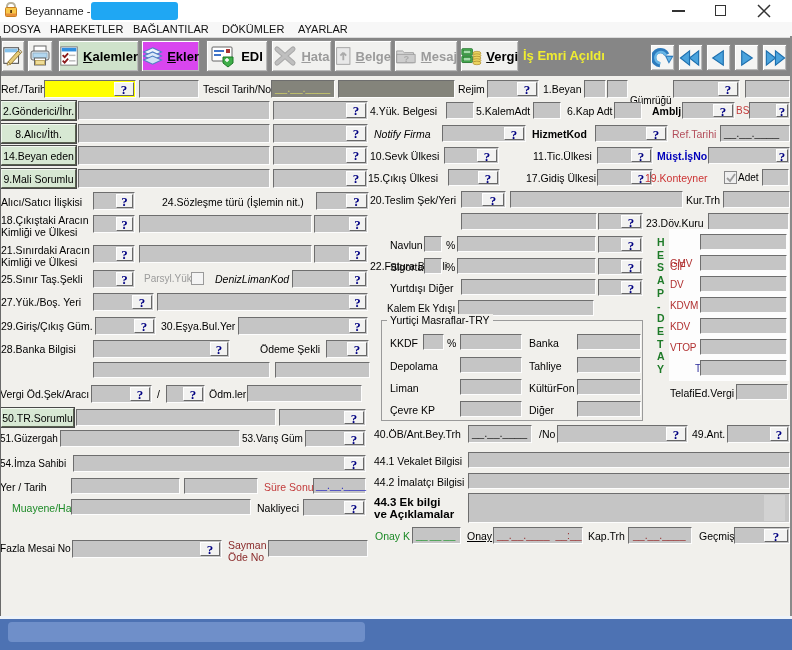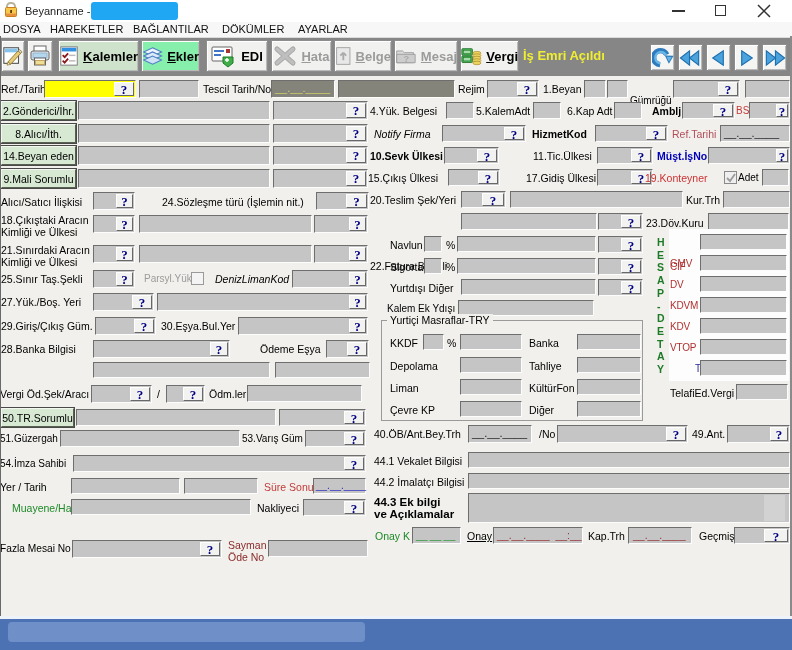--- a/index.html
+++ b/index.html
@@ -55,21 +55,21 @@
     <svg width="22" height="22" viewBox="0 0 22 22">
       <rect x="2" y="1" width="18" height="20" fill="#fff" stroke="#777"></rect>
       <rect x="3" y="2" width="16" height="4" fill="#2f8fe0"></rect>
       <path d="M4 10 l2.2 2.2 L10 8" stroke="#8b1a1a" stroke-width="2" fill="none"></path>
       <path d="M4 16 l2.2 2.2 L10 14" stroke="#8b1a1a" stroke-width="2" fill="none"></path>
       <rect x="11" y="9.5" width="7" height="1.6" fill="#bbb"></rect>
       <rect x="11" y="15.5" width="7" height="1.6" fill="#bbb"></rect>
     </svg>
     <span style="font-size:13px;font-weight:bold;"><u>K</u>alemler</span>
   </div>
-<div class="tb-btn" style="left:141px;top:40px;width:59px;height:32px;background:#86efac;">
+<div class="tb-btn" style="left:141px;top:40px;width:59px;height:32px;background:#d946ef;">
     <svg width="26" height="24" viewBox="0 0 26 24">
       <g stroke="#4f7fc4" stroke-width="1.3" fill="#eef5fc">
         <path d="M13 2 L24 7 L13 12 L2 7 Z"></path>
         <path d="M2 12 L13 7 L24 12 L13 17 Z" fill="#dce9f8"></path>
         <path d="M2 17 L13 12 L24 17 L13 22 Z" fill="#cfe2f6"></path>
       </g>
     </svg>
     <span style="font-size:13px;font-weight:bold;"><u>E</u>kler</span>
   </div>
 <div class="tb-btn" style="left:206px;top:40px;width:62px;height:32px;background:#f1f1ef;">
@@ -208,21 +208,21 @@
 <div class="lb " style="left:374px;top:128px;font-style:italic;">Notify Firma</div>
 <div class="sk" style="left:442px;top:125px;width:84px;height:17px;background:#c5c5c5;">
     <div class="qb" style="right:1px;top:1px;bottom:1px;width:20px;">?</div>
   </div>
 <div class="lb " style="left:532px;top:128px;font-weight:bold;">HizmetKod</div>
 <div class="sk" style="left:595px;top:125px;width:73px;height:17px;background:#c5c5c5;">
     <div class="qb" style="right:1px;top:1px;bottom:1px;width:20px;">?</div>
   </div>
 <div class="lb " style="left:672px;top:128px;color:#b34d5a;">Ref.Tarihi</div>
 <div class="sk mk" style="left:720px;top:125px;width:70px;height:17px;background:#c5c5c5;color:#222;font-size:11px;padding-left:3px;">__.__.____</div>
-<div class="lb " style="left:370px;top:150px;font-weight:bold;">10.Sevk Ülkesi</div>
+<div class="lb " style="left:370px;top:150px;">10.Sevk Ülkesi</div>
 <div class="sk" style="left:444px;top:147px;width:55px;height:17px;background:#c5c5c5;">
     <div class="qb" style="right:1px;top:1px;bottom:1px;width:20px;">?</div>
   </div>
 <div class="lb " style="left:533px;top:150px;">11.Tic.Ülkesi</div>
 <div class="sk" style="left:597px;top:147px;width:56px;height:17px;background:#c5c5c5;">
     <div class="qb" style="right:1px;top:1px;bottom:1px;width:20px;">?</div>
   </div>
 <div class="lb " style="left:657px;top:150px;color:#0000bb;font-weight:bold;">Müşt.İşNo</div>
 <div class="sk" style="left:708px;top:147px;width:82px;height:17px;background:#c5c5c5;">
     <div class="qb" style="right:1px;top:1px;bottom:1px;width:12px;">?</div>
@@ -351,21 +351,21 @@
 <div class="lb " style="left:161px;top:320px;">30.Eşya.Bul.Yer</div>
 <div class="sk" style="left:238px;top:317px;width:130px;height:18px;background:#c5c5c5;">
     <div class="qb" style="right:1px;top:1px;bottom:1px;width:17px;">?</div>
   </div>
 <div class="lb " style="left:387px;top:303px;font-size:10px;">Kalem Ek Ydışı T</div>
 <div class="sk" style="left:458px;top:300px;width:136px;height:16px;background:#c5c5c5;"></div>
 <div class="lb " style="left:1px;top:343px;">28.Banka Bilgisi</div>
 <div class="sk" style="left:93px;top:340px;width:137px;height:18px;background:#c5c5c5;">
     <div class="qb" style="right:1px;top:1px;bottom:1px;width:18px;">?</div>
   </div>
-<div class="lb " style="left:260px;top:343px;">Ödeme Eşya</div>
+<div class="lb " style="left:260px;top:343px;">Ödeme Şekli</div>
 <div class="sk" style="left:326px;top:340px;width:43px;height:18px;background:#c5c5c5;">
     <div class="qb" style="right:1px;top:1px;bottom:1px;width:20px;">?</div>
   </div>
 <div style="position:absolute;left:381px;top:320px;width:262px;height:101px;border:1px solid #9a9a9a;"></div>
 <div class="lb" style="left:387px;top:314px;background:#f1f0ec;padding:0 3px;">Yurtiçi Masraflar-TRY</div>
 <div class="lb " style="left:390px;top:337px;">KKDF</div>
 <div class="sk" style="left:423px;top:334px;width:21px;height:16px;background:#c5c5c5;"></div>
 <div class="lb " style="left:447px;top:337px;">%</div>
 <div class="sk" style="left:460px;top:334px;width:62px;height:16px;background:#c5c5c5;"></div>
 <div class="lb " style="left:529px;top:337px;">Banka</div>

